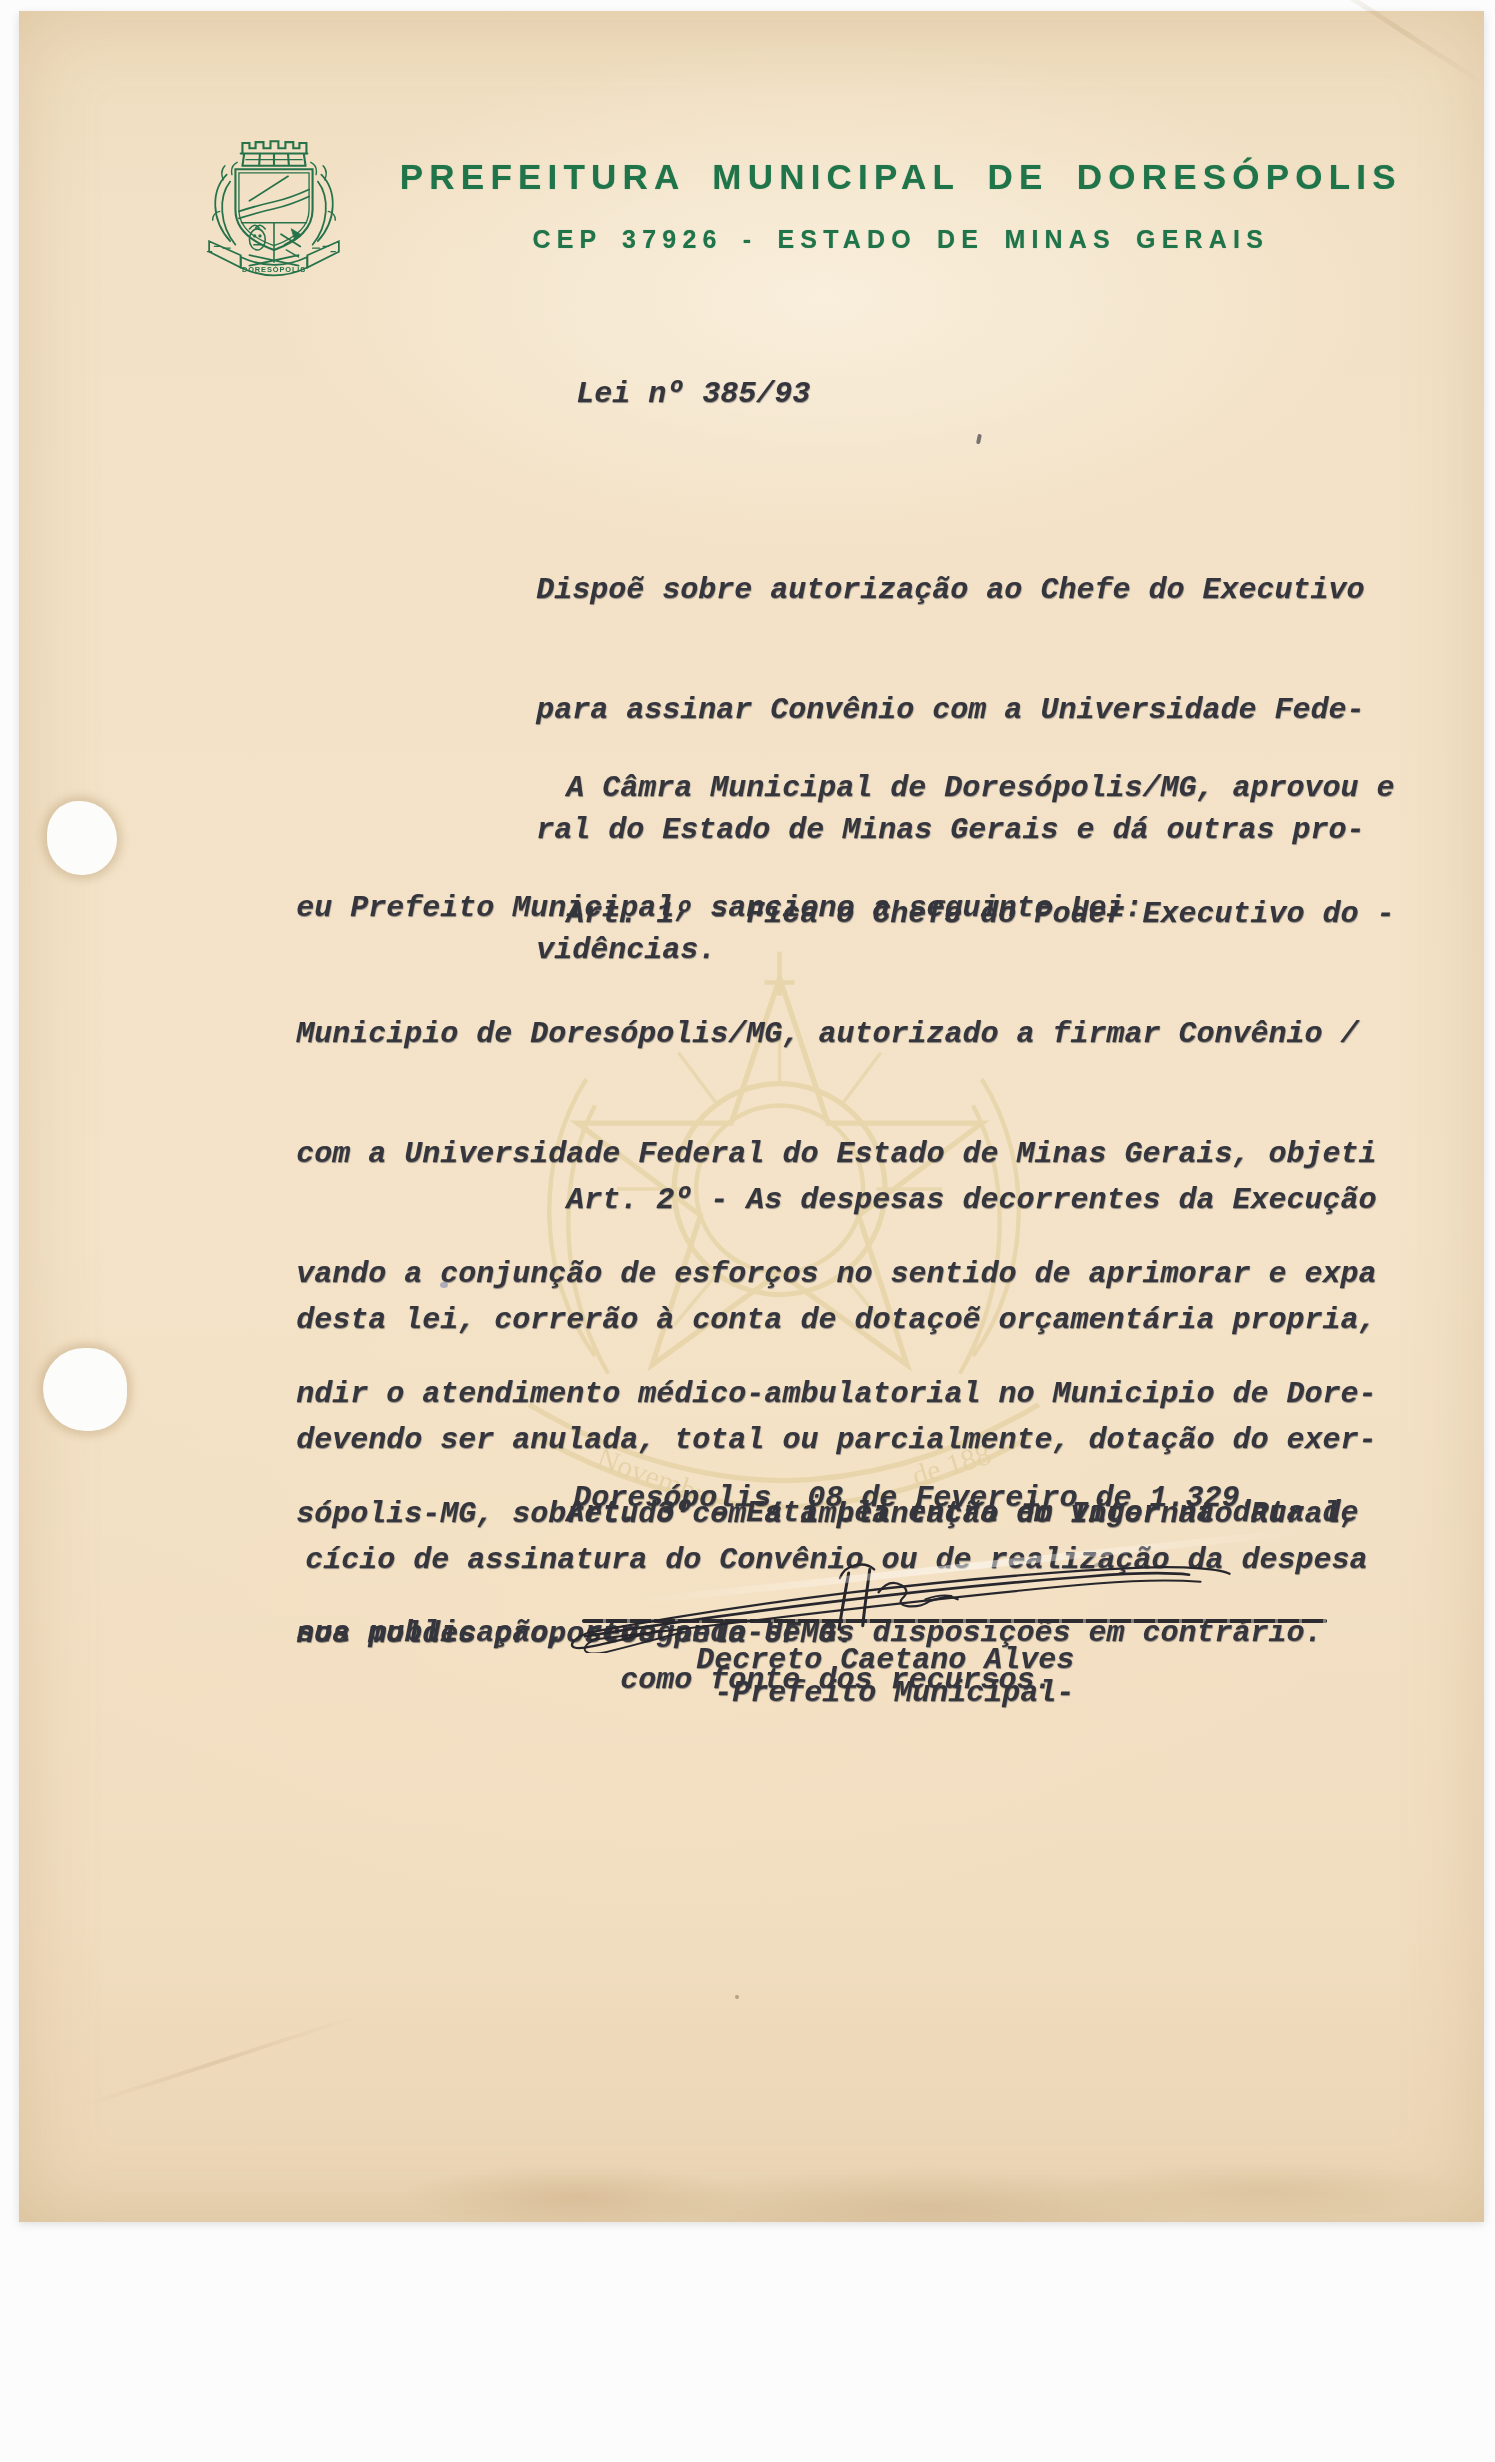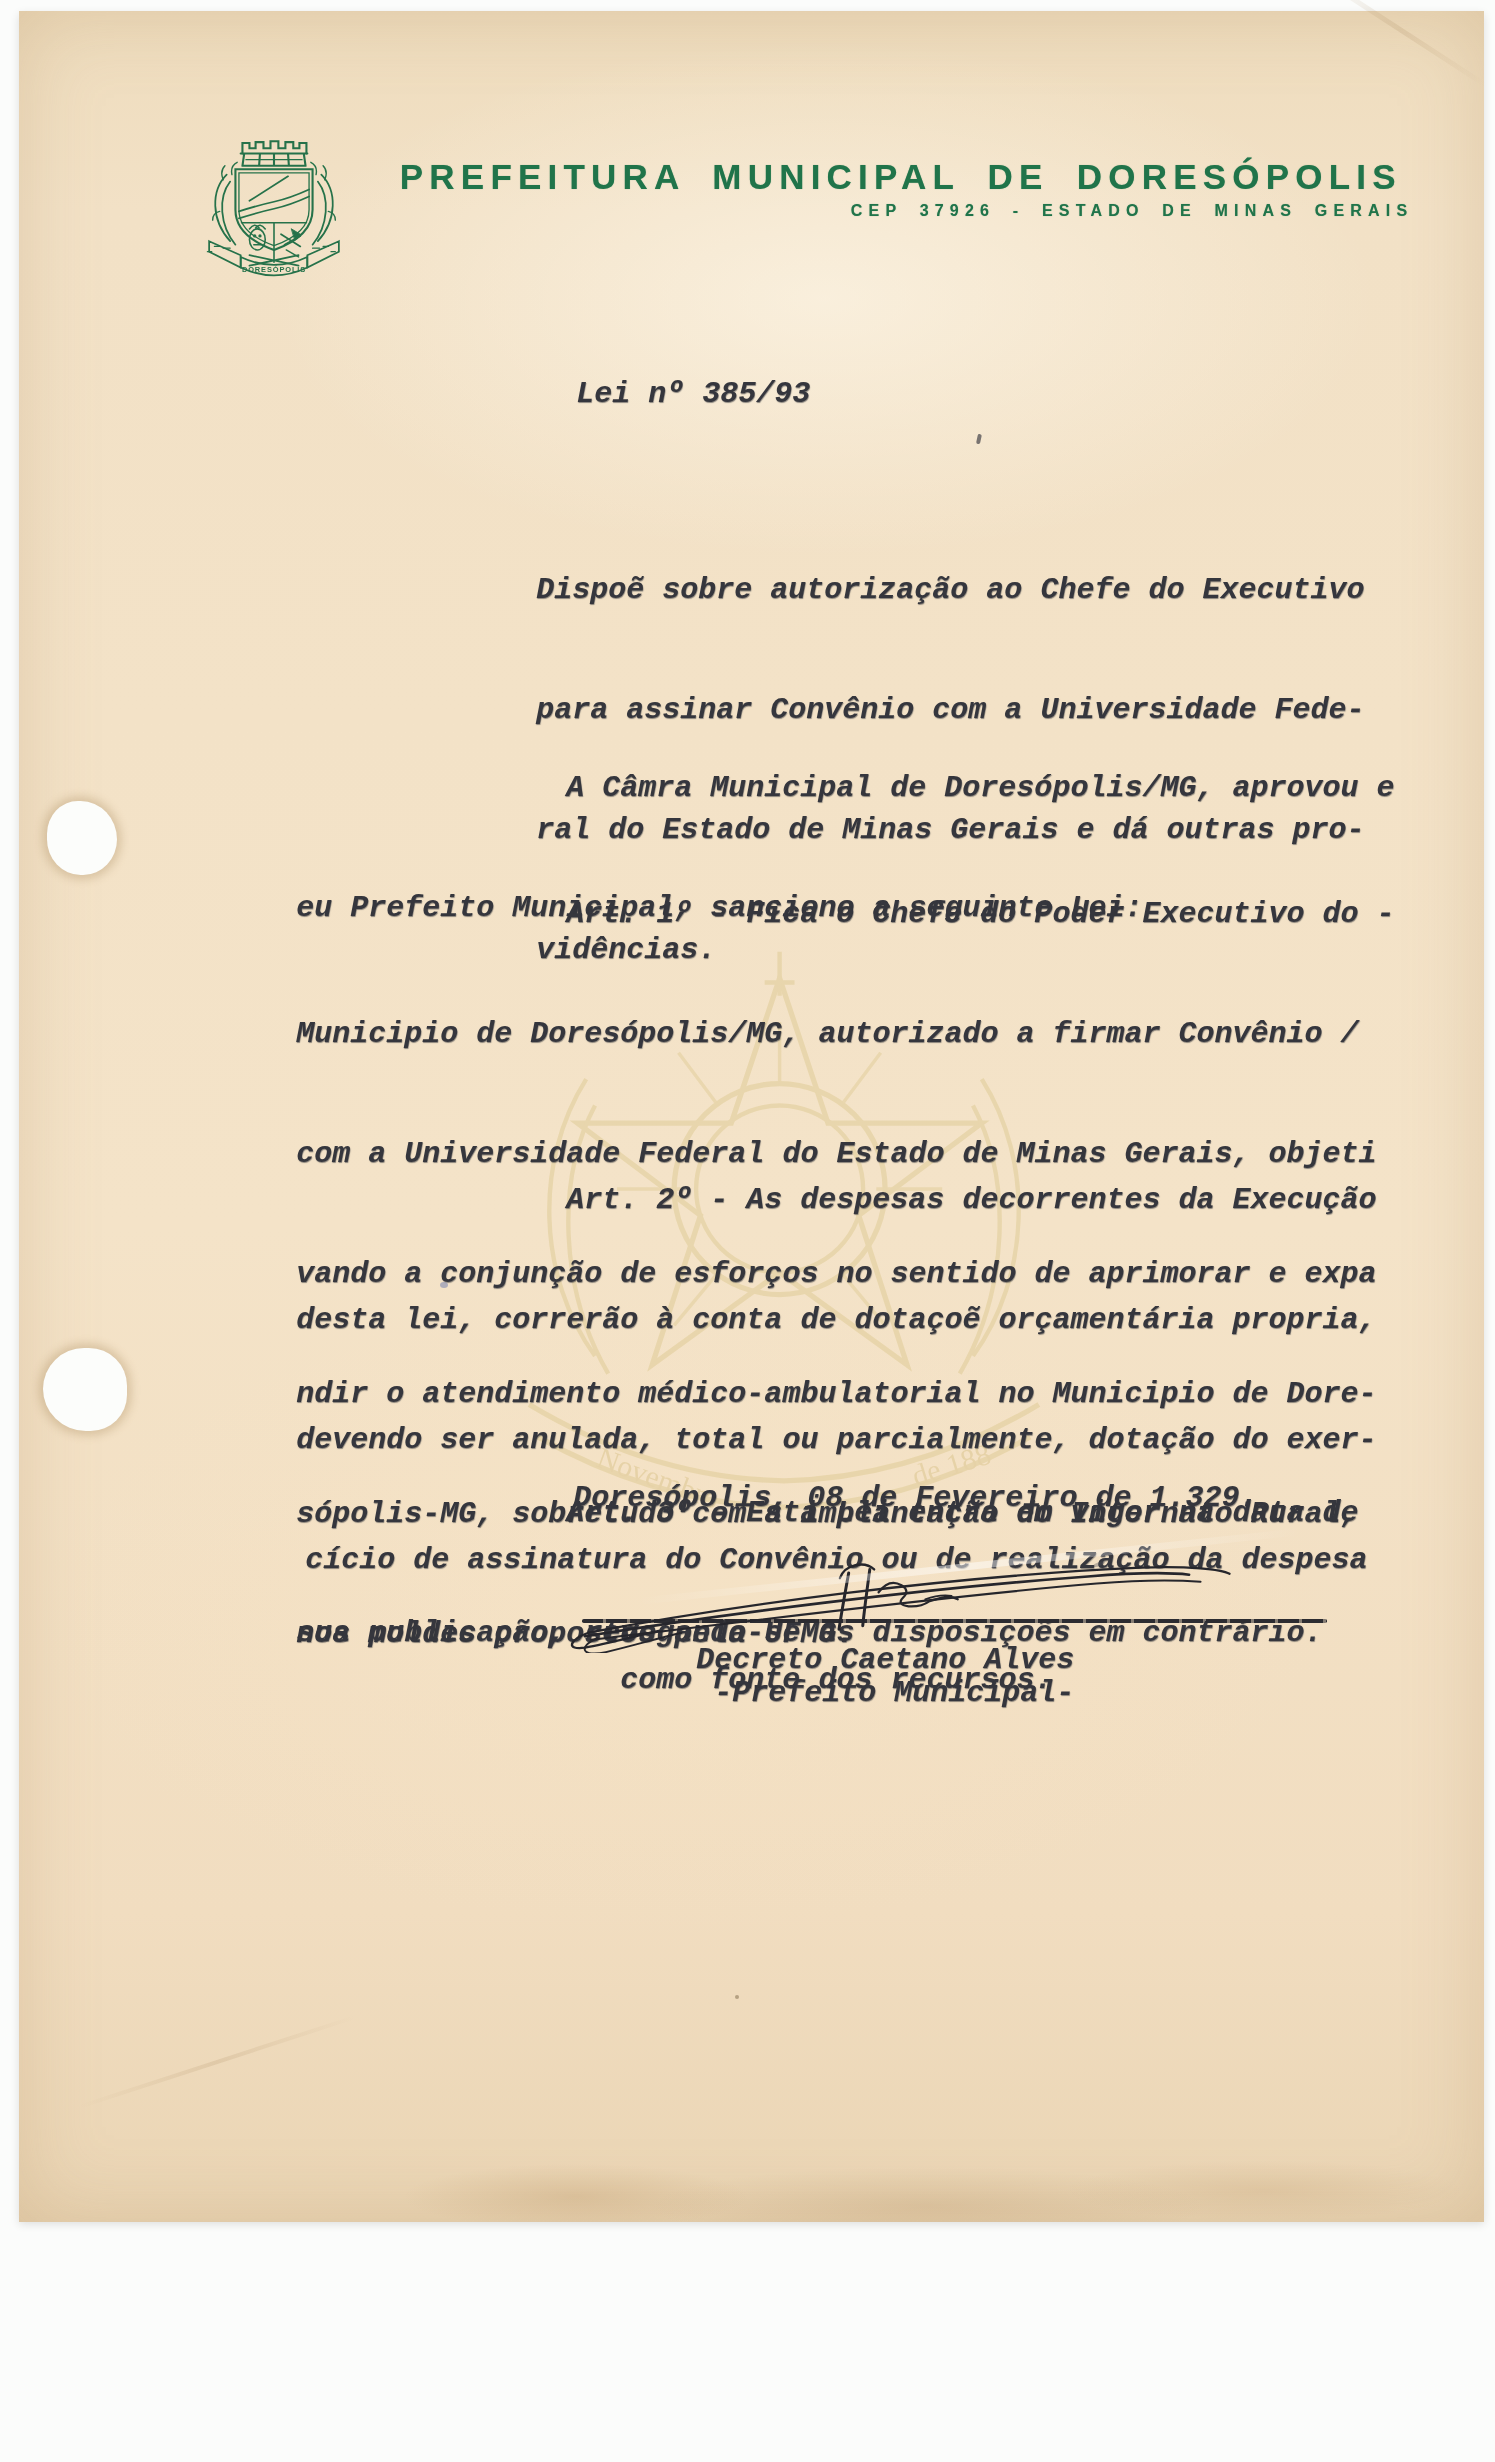--- a/index.html
+++ b/index.html
@@ -34,22 +34,22 @@
   .hole.h1 { left:47px; top:801px;  width:70px; height:74px; border-radius:46% 54% 50% 50%; }
   .hole.h2 { left:43px; top:1348px; width:84px; height:83px; border-radius:52% 48% 46% 54%; }
   
   .letterhead-title {
     position:absolute; left:369px; top:146px; width:1025px; text-align:center;
     font-family:"Liberation Sans", sans-serif; font-weight:bold; font-size:35px;
     letter-spacing:6.2px; word-spacing:12.3px; color:#20744a;
     text-shadow:0 0 0.9px rgba(32,116,74,.5);
   }
   .letterhead-sub {
-    position:absolute; left:369px; top:191px; width:1025px; text-align:right;
-    font-family:"Liberation Sans", sans-serif; font-weight:bold; font-size:16px;
+    position:absolute; left:369px; top:214px; width:1025px; text-align:center;
+    font-family:"Liberation Sans", sans-serif; font-weight:bold; font-size:25px;
     letter-spacing:6.2px; word-spacing:7px; color:#20744a;
     text-shadow:0 0 0.9px rgba(32,116,74,.5);
   }
   .crest { position:absolute; left:181px; top:125px; width:148px; height:142px; }
   
   .watermark { position:absolute; left:387px; top:888px; width:756px; height:668px; opacity:.55; }
   
   .t {
     position:absolute; color:#35363d; font-weight:bold; font-style:italic;
     font-size:30px; line-height:40px; white-space:pre;

